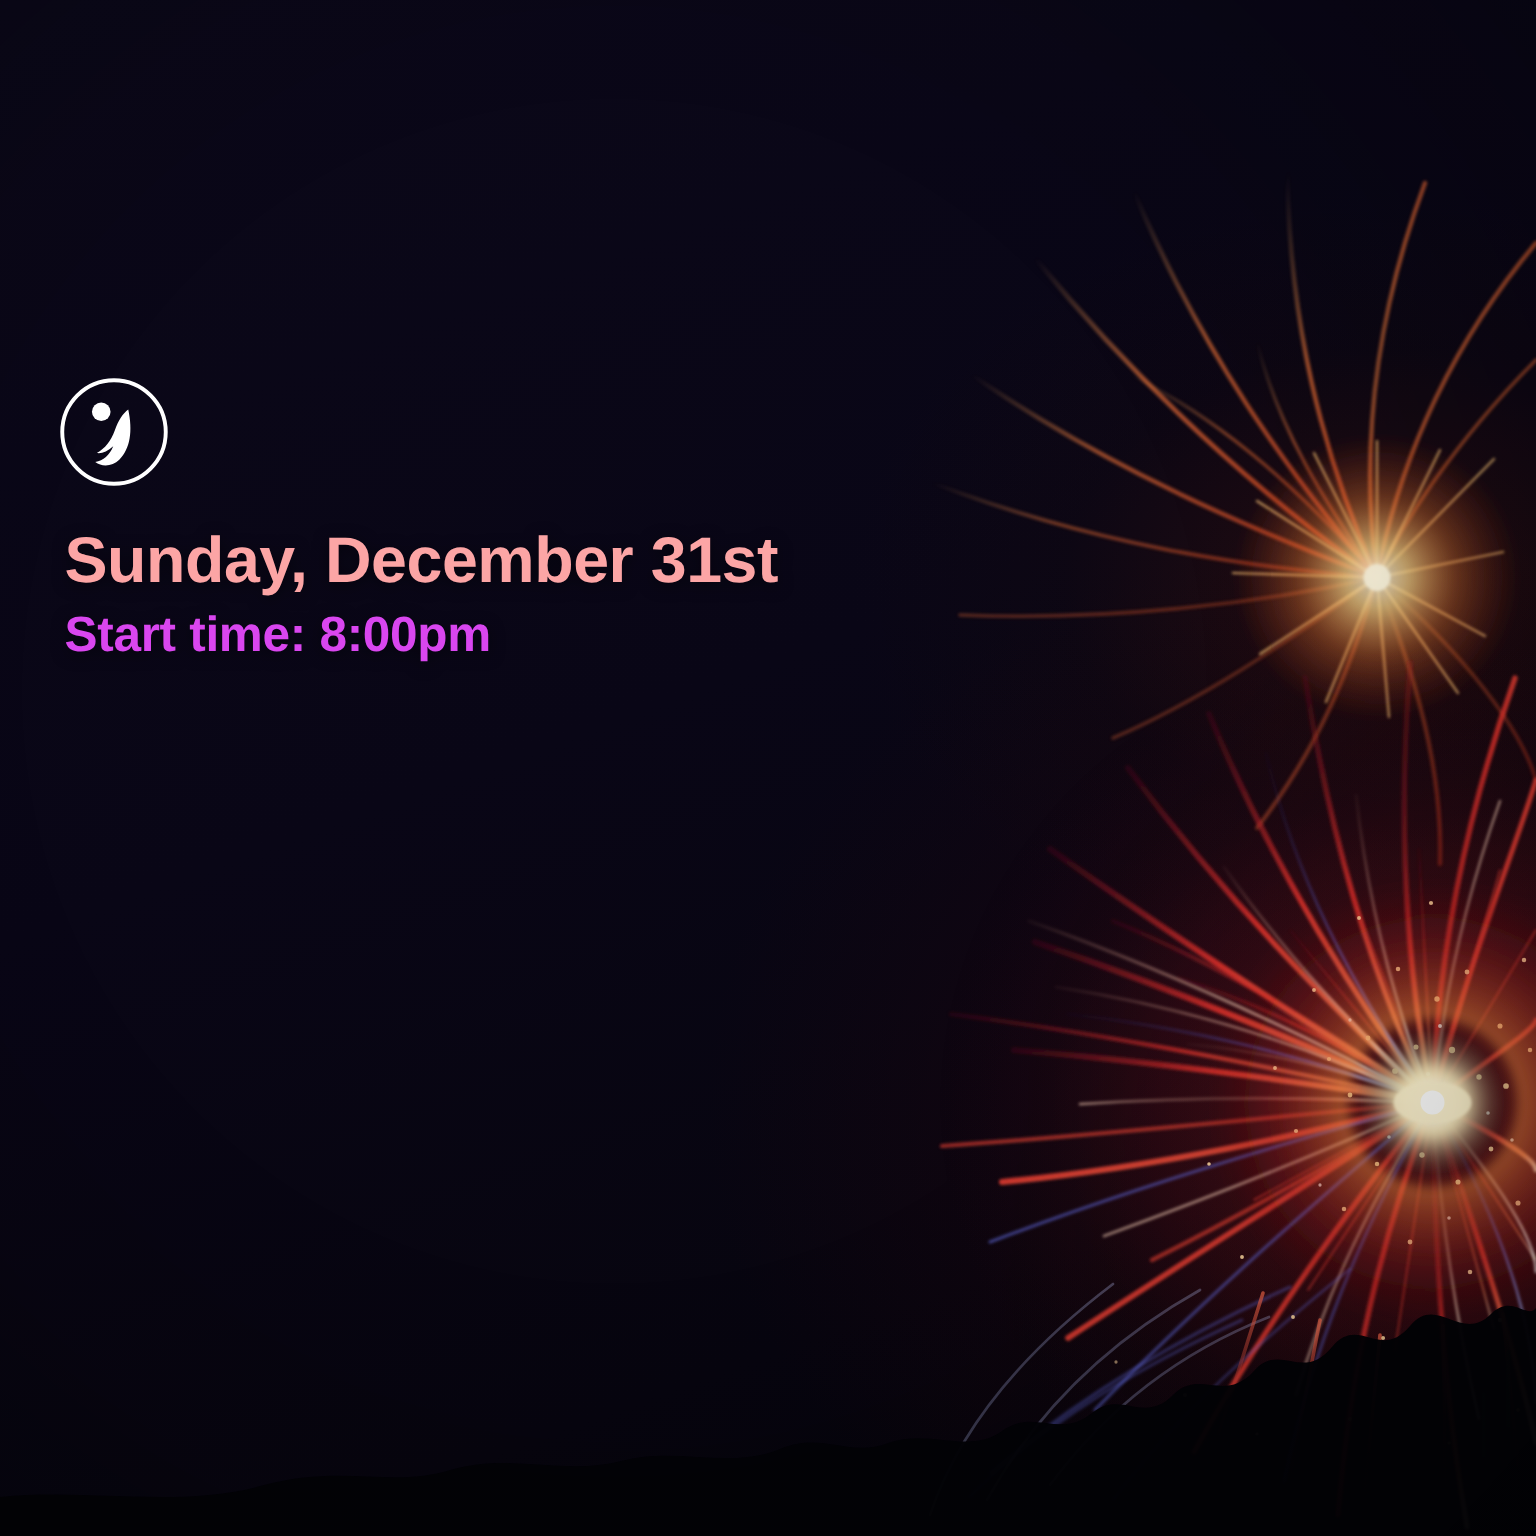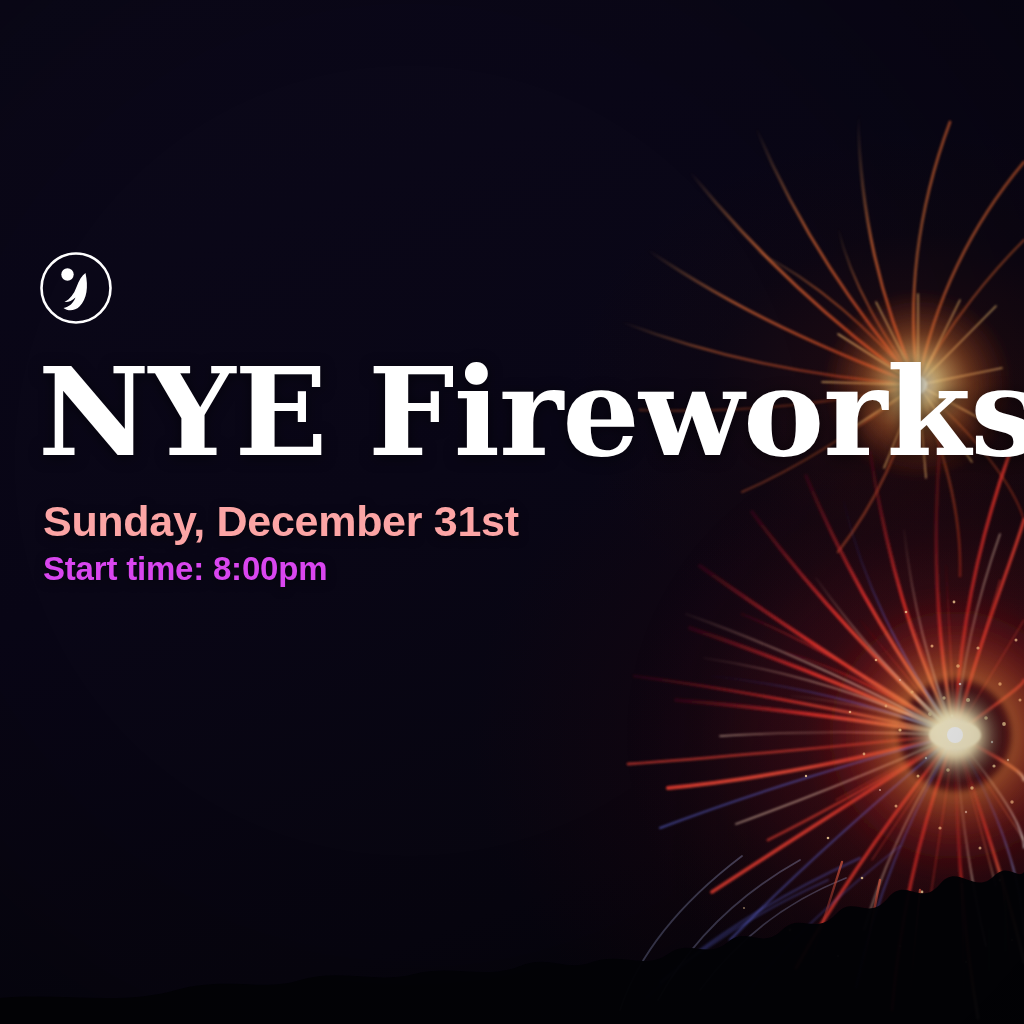--- a/index.html
+++ b/index.html
@@ -396,20 +396,19 @@
       <svg width="76" height="76" viewBox="0 0 76 76" aria-hidden="true">
         <circle cx="38" cy="38" r="34.5" fill="none" stroke="#ffffff" stroke-width="2.6"></circle>
         <circle cx="29.5" cy="24.5" r="6.2" fill="#ffffff"></circle>
         <path d="M47.5 23 C 50.5 37, 49 49, 41.5 56.5 C 37 61, 30 61.5, 25.5 58
                  C 31 57, 35 53.5, 37.5 47.5 C 33.5 51, 30 52.5, 26.5 52
                  C 32 49, 36 44, 38.5 37 C 41 30, 44 25.5, 47.5 23 Z" fill="#ffffff"></path>
       </svg>
     </div>
 
     <h1 class="headline">
-      <span class="ln">NYE Fireworks</span>
     </h1>
 
     <div class="subhead">Sunday, December 31st</div>
     <div class="meta">Start time: 8:00pm</div>
   </div>
 
 </div>
 
 </body></html>

